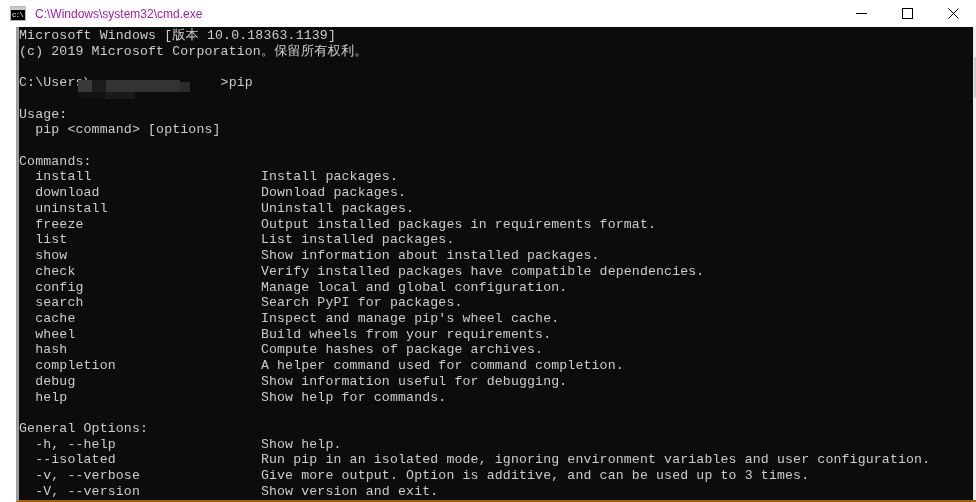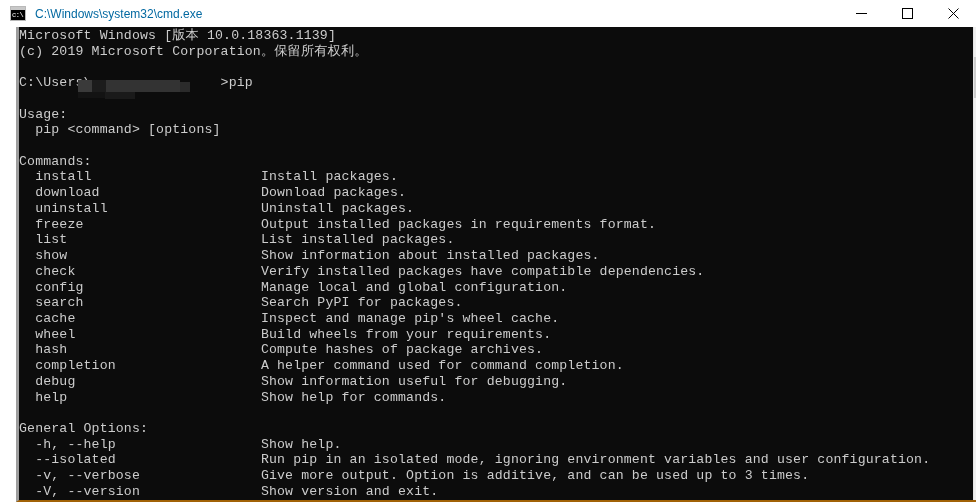--- a/index.html
+++ b/index.html
@@ -78,21 +78,21 @@
     font-size: 7px;
     line-height: 10px;
     letter-spacing: -0.5px;
     text-align: left;
     padding-left: 1px;
     box-sizing: border-box;
   }
   .title-text {
     font-family: "Liberation Sans", sans-serif;
     font-size: 12px;
-    color: #0369a1;
+    color: #a21caf;
     white-space: nowrap;
     overflow: hidden;
     text-overflow: ellipsis;
   }
   .win-buttons {
     display: flex;
     flex: 0 0 auto;
     height: 27px;
   }
   .win-btn {

